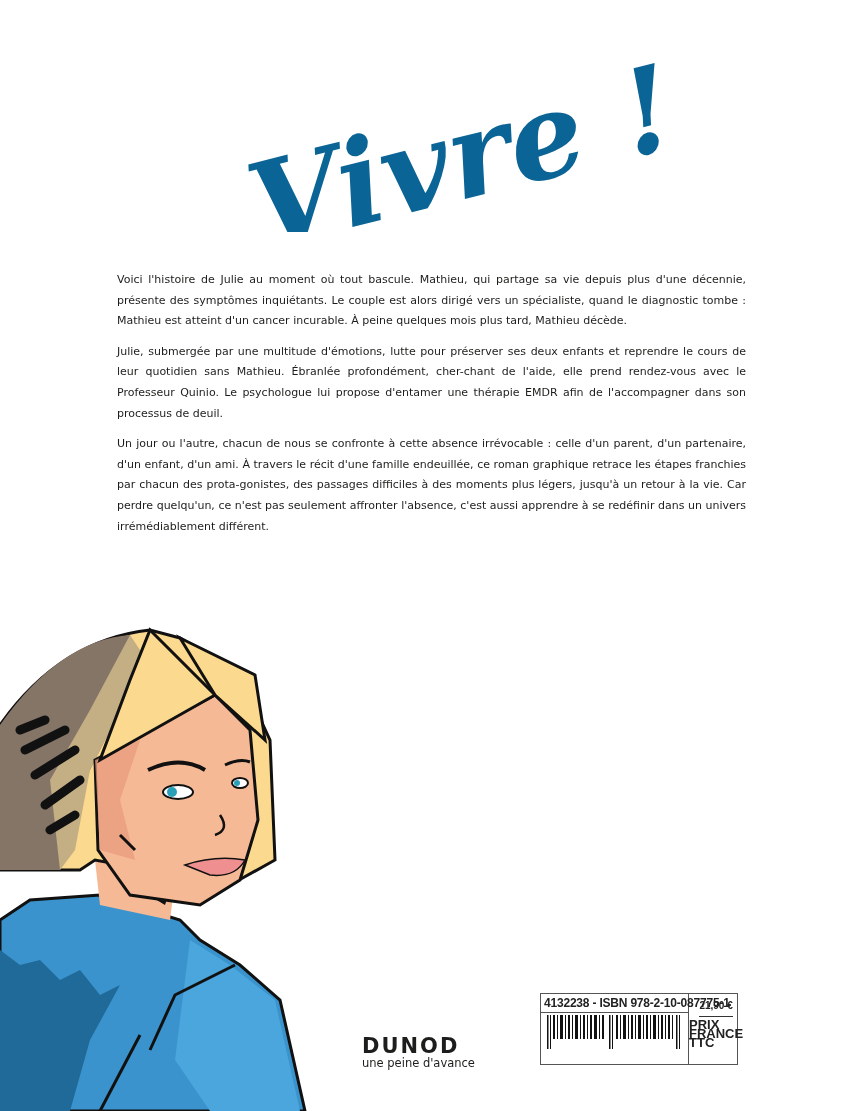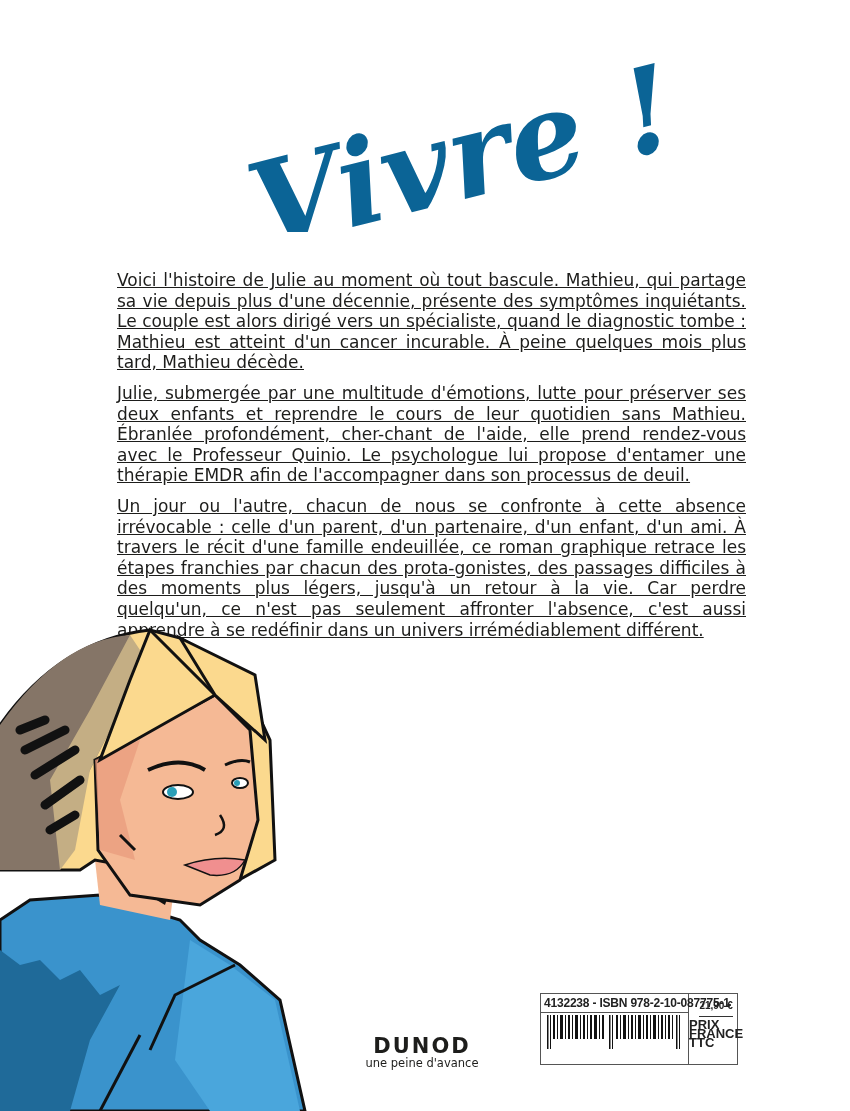--- a/index.html
+++ b/index.html
@@ -7,31 +7,30 @@
     width: 850px; height: 1111px; position: relative; overflow: hidden;
     background: #ffffff;
     font-family: "DejaVu Sans", sans-serif;
   }
   .title {
     position: absolute; left: 228px; top: 62px; width: 440px; height: 170px;
   }
   .title svg { width: 100%; height: 100%; }
   .blurb {
     position: absolute; left: 117px; top: 270px; width: 629px;
-    color: #1d1d1b; font-size: 17px; line-height: 20.6px;
+    color: #1d1d1b; font-size: 11px; line-height: 20.6px;
     text-align: justify;
-    text-decoration: underline;
   }
   .blurb p { margin: 0 0 10px 0; }
   .illus {
     position: absolute; left: 0; top: 620px; width: 340px; height: 491px;
   }
   .illus svg { width: 100%; height: 100%; }
   .publisher {
-    position: absolute; left: 362px; top: 1035px; width: 120px; text-align: center;
+    position: absolute; left: 362px; top: 1035px; width: 120px; text-align: left;
   }
   .pub-name {
     font-family: "DejaVu Sans", sans-serif; font-weight: bold; font-size: 21px;
     letter-spacing: 2px; color: #1d1d1b; line-height: 22px;
   }
   .pub-tag { font-size: 11.5px; color: #1d1d1b; line-height: 13px; }
   .barcode-box {
     position: absolute; left: 540px; top: 993px; width: 196px; height: 70px;
     border: 1px solid #555; display: flex; background: #fff;
   }

